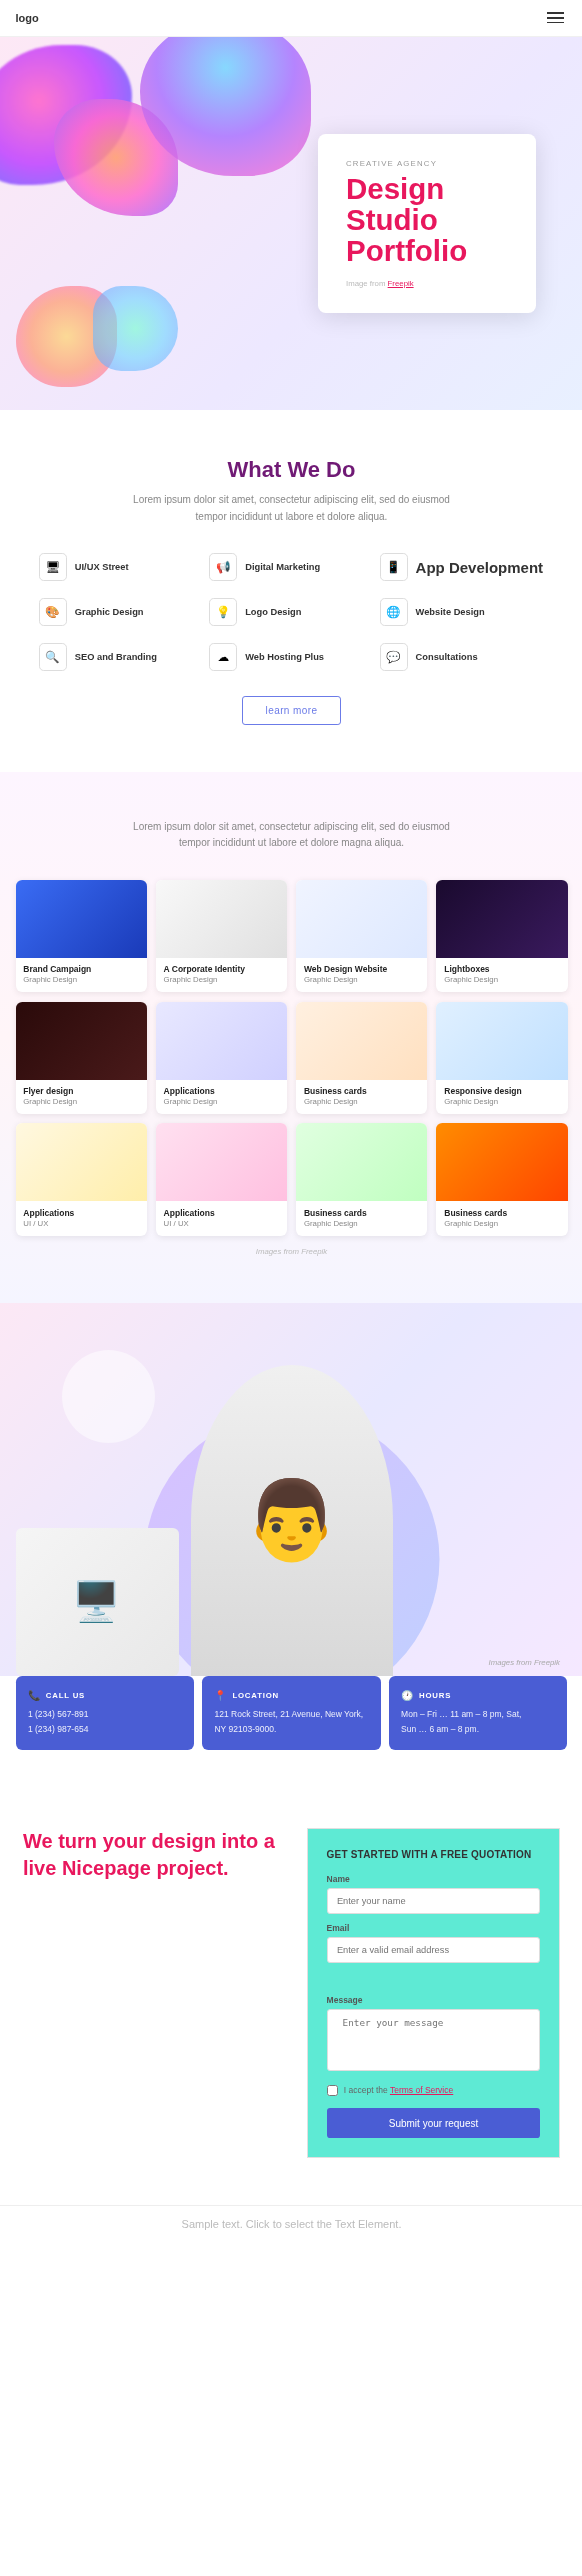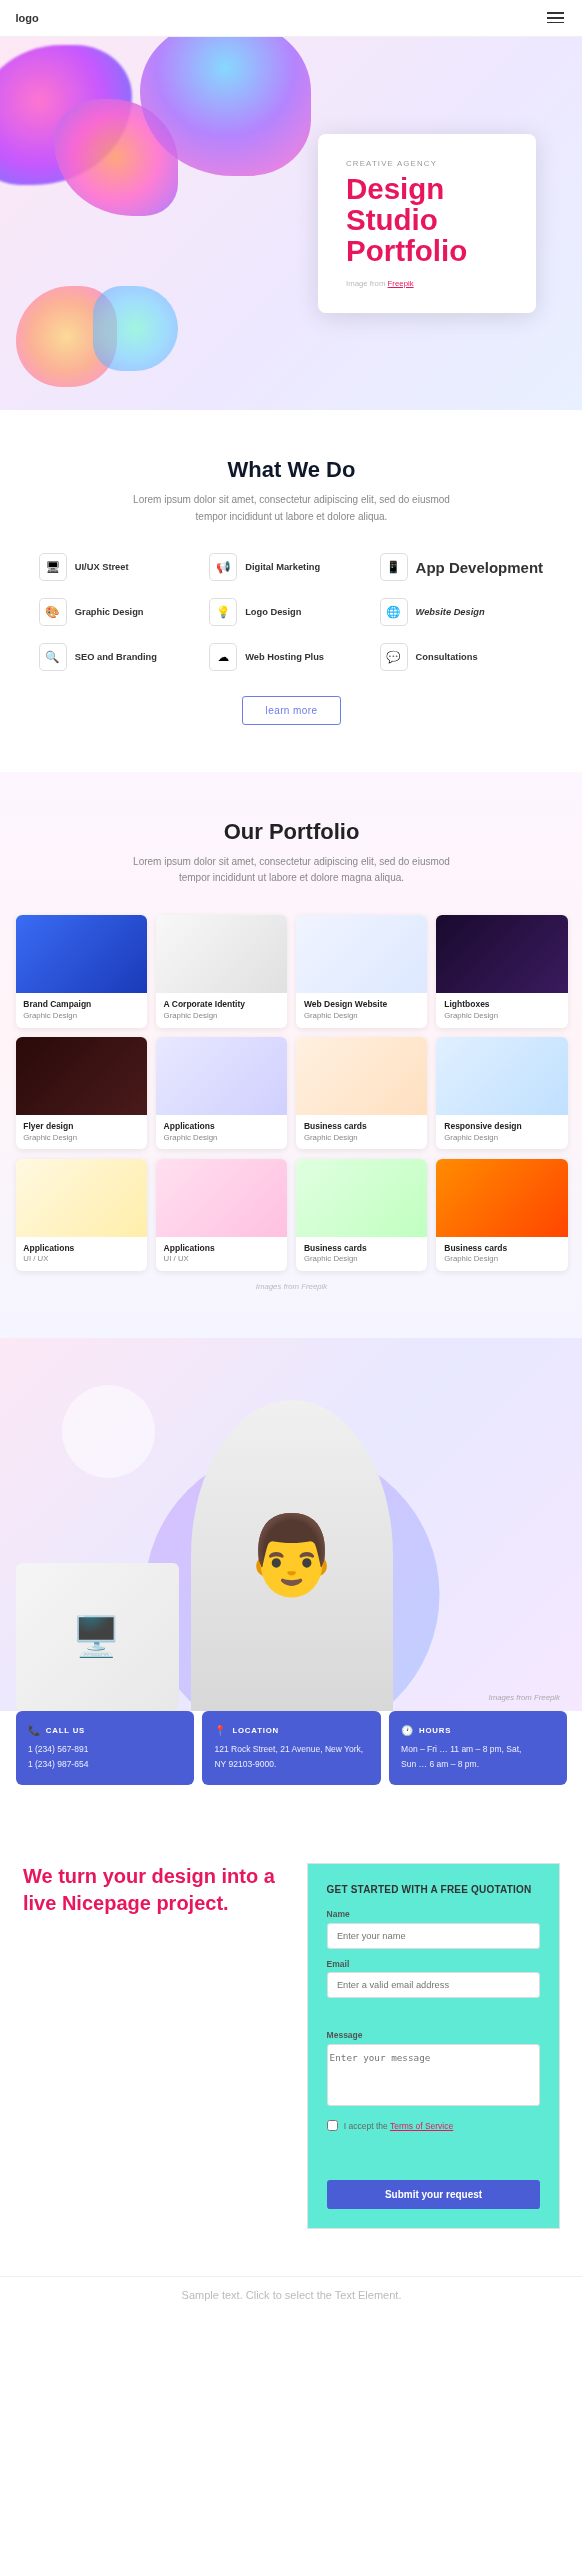--- a/index.html
+++ b/index.html
@@ -32,21 +32,21 @@
       <span>Studio</span><br>
       <span>Portfolio</span>
     </h1>
     <div style="font-size:7.8px; color:#bbb; margin-top:12.4px;">
       <span>Image from</span> <a href="#" style="color:#e8175d;">Freepik</a>
     </div>
   </div>
 </section>
 
 <section style="padding:47px 39px; background:#fff;">
-  <h2 style="text-align:center; font-size:22px; font-weight:800; color:#0f172a; margin-bottom:9.3px;">What We Do</h2>
+  <h2 style="text-align:center; font-size:22px; font-weight:800; color:#701a75; margin-bottom:9.3px;">What We Do</h2>
   <p style="text-align:center; font-size:10px; color:#888; max-width:326px; margin:0 auto 28px; line-height:1.65;">Lorem ipsum dolor sit amet, consectetur adipiscing elit, sed do eiusmod tempor incididunt ut labore et dolore aliqua.</p>
 
   <div style="display:grid; grid-template-columns:repeat(3,1fr); gap:17px 6.2px; margin-bottom:25px;" id="services-grid">
       <div style="display: flex; align-items: center; gap: 7.8px;">
       <div style="width:28px; height:28px; border:1.2px solid #ddd; border-radius:4.7px; display:flex; align-items:center; justify-content:center; font-size:11.7px; flex-shrink:0;">🖥</div>
       <span style="font-size:9.3px; font-weight:600; color:#333;">UI/UX Street</span>
     </div>
       <div style="display: flex; align-items: center; gap: 7.8px;">
       <div style="width:28px; height:28px; border:1.2px solid #ddd; border-radius:4.7px; display:flex; align-items:center; justify-content:center; font-size:11.7px; flex-shrink:0;">📢</div>
       <span style="font-size:9.3px; font-weight:600; color:#333;">Digital Marketing</span>
@@ -58,21 +58,21 @@
       <div style="display: flex; align-items: center; gap: 7.8px;">
       <div style="width:28px; height:28px; border:1.2px solid #ddd; border-radius:4.7px; display:flex; align-items:center; justify-content:center; font-size:11.7px; flex-shrink:0;">🎨</div>
       <span style="font-size:9.3px; font-weight:600; color:#333;">Graphic Design</span>
     </div>
       <div style="display: flex; align-items: center; gap: 7.8px;">
       <div style="width:28px; height:28px; border:1.2px solid #ddd; border-radius:4.7px; display:flex; align-items:center; justify-content:center; font-size:11.7px; flex-shrink:0;">💡</div>
       <span style="font-size:9.3px; font-weight:600; color:#333;">Logo Design</span>
     </div>
       <div style="display: flex; align-items: center; gap: 7.8px;">
       <div style="width:28px; height:28px; border:1.2px solid #ddd; border-radius:4.7px; display:flex; align-items:center; justify-content:center; font-size:11.7px; flex-shrink:0;">🌐</div>
-      <span style="font-size:9.3px; font-weight:600; color:#333;font-style:italic;">Website Design</span>
+      <span style="font-size:9.3px; font-weight:600; color:#333;">Website Design</span>
     </div>
       <div style="display: flex; align-items: center; gap: 7.8px;">
       <div style="width:28px; height:28px; border:1.2px solid #ddd; border-radius:4.7px; display:flex; align-items:center; justify-content:center; font-size:11.7px; flex-shrink:0;">🔍</div>
       <span style="font-size:9.3px; font-weight:700; color:#333;">SEO and Branding</span>
     </div>
       <div style="display: flex; align-items: center; gap: 7.8px;">
       <div style="width:28px; height:28px; border:1.2px solid #ddd; border-radius:4.7px; display:flex; align-items:center; justify-content:center; font-size:11.7px; flex-shrink:0;">☁</div>
       <span style="font-size:9.3px; font-weight:600; color:#333;">Web Hosting Plus</span>
     </div>
       <div style="display: flex; align-items: center; gap: 7.8px;">
@@ -80,21 +80,20 @@
       <span style="font-size:9.3px; font-weight:600; color:#333;">Consultations</span>
     </div>
     </div>
 
   <div style="text-align:center;">
     <button style="background:transparent; border:1.2px solid #6b7be8; color:#6b7be8; padding:7.8px 23px; border-radius:3.1px; font-size:10px; cursor:pointer; letter-spacing:0.4px;">learn more</button>
   </div>
 </section>
 
 <section style="padding:47px 15.5px; background:linear-gradient(180deg,#fdf5ff 0%,#fff5f8 50%,#f5f5ff 100%);">
-  <h2 style="text-align:center; font-size:22px; font-weight:800; color:#222; margin-bottom:9.3px;">Our Portfolio</h2>
   <p style="text-align:center; font-size:10px; color:#888; max-width:326px; margin:0 auto 28px; line-height:1.65;">Lorem ipsum dolor sit amet, consectetur adipiscing elit, sed do eiusmod tempor incididunt ut labore et dolore magna aliqua.</p>
 
   <div style="display:grid; grid-template-columns:repeat(4,1fr); gap:9.3px; margin-bottom:7.8px;" id="portfolio-grid">
       <div style="background: rgb(255, 255, 255); border-radius: 6.2px; overflow: hidden; box-shadow: rgba(0, 0, 0, 0.08) 0px 1.6px 6.2px; cursor: pointer;">
       <div style="height:78px; background:linear-gradient(135deg,#3a6cf4,#1a3ab8);"></div>
       <div style="padding:6.2px 7.8px 7.8px;">
         <div style="font-size:8.5px; font-weight:700; color:#222; margin-bottom:1.6px;">Brand Campaign</div>
         <div style="font-size:7.8px; color:#888;">Graphic Design</div>
       </div>
     </div>
@@ -230,26 +229,26 @@
     <div style="margin-bottom:9.3px; margin-top:12.4px;">
       <label style="font-size:8.5px; font-weight:700; color:#555; display:block; margin-bottom:3.9px;">Name</label>
       <input type="text" placeholder="Enter your name" style="width: 100%; border: 0.8px solid rgb(221, 221, 221); border-radius: 3.1px; padding: 7px 9.3px; font-size: 9.3px; color: rgb(153, 153, 153); outline: none;">
     </div>
     <div style="margin-bottom:9.3px;">
       <label style="font-size:8.5px; font-weight:600; color:#555; display:block; margin-bottom:3.9px;">Email</label>
       <input type="email" placeholder="Enter a valid email address" style="width: 100%; border: 0.8px solid rgb(221, 221, 221); border-radius: 3.1px; padding: 7px 9.3px; font-size: 9.3px; color: rgb(153, 153, 153); outline: none;">
     </div>
     <div style="margin-bottom:11px;margin-top:32px;">
       <label style="font-size:8.5px; font-weight:600; color:#555; display:block; margin-bottom:3.9px;">Message</label>
-      <textarea placeholder="Enter your message" style="width: 100%; border: 0.8px solid rgb(221, 221, 221); border-radius: 3.1px; padding: 7px 2px; font-size: 9.3px; color: rgb(153, 153, 153); outline: none; height: 62px; resize: none;"></textarea>
+      <textarea placeholder="Enter your message" style="width: 100%; border: 0.8px solid rgb(221, 221, 221); border-radius: 3.1px; padding: 7px 15px; font-size: 9.3px; color: rgb(153, 153, 153); outline: none; height: 62px; resize: none;"></textarea>
     </div>
     <div style="display:flex; align-items:center; gap:6.2px; margin-bottom:12.4px;">
       <input type="checkbox" style="width: 11px; height: 11px;">
       <label style="font-size:8.5px; color:#666;">I accept the <a href="#" style="color:#e8175d;">Terms of Service</a></label>
     </div>
-    <button style="width:100%; background:#4a5dd4; color:#fff; border:none; border-radius:3.1px; padding:9.3px; font-size:10px; font-weight:700; cursor:pointer;margin-top:36px;">Submit your request</button>
+    <button style="width:100%; background:#4a5dd4; color:#fff; border:none; border-radius:3.1px; padding:9.3px; font-size:10px; font-weight:400; cursor:pointer;">Submit your request</button>
   </div>
 </section>
 
 <footer style="text-align:center; font-size:11px; color:#bbb; padding:12.4px; border-top:0.8px solid #eee;">
   <span>Sample text. Click to select the Text Element.</span>
 </footer>
 
 
 </body></html>

